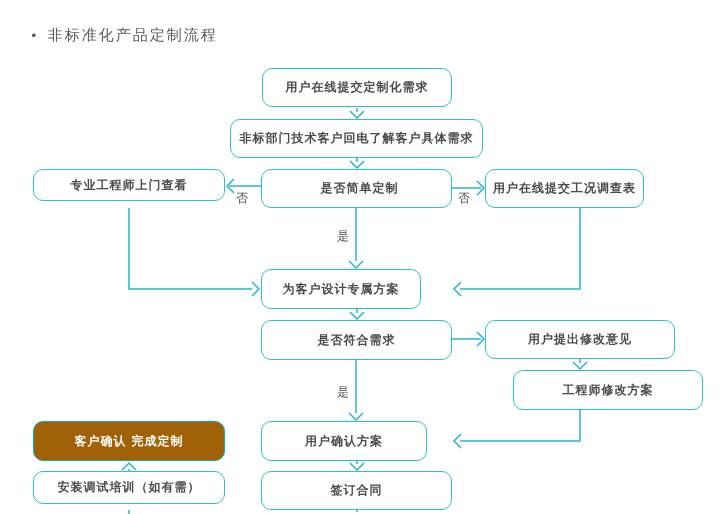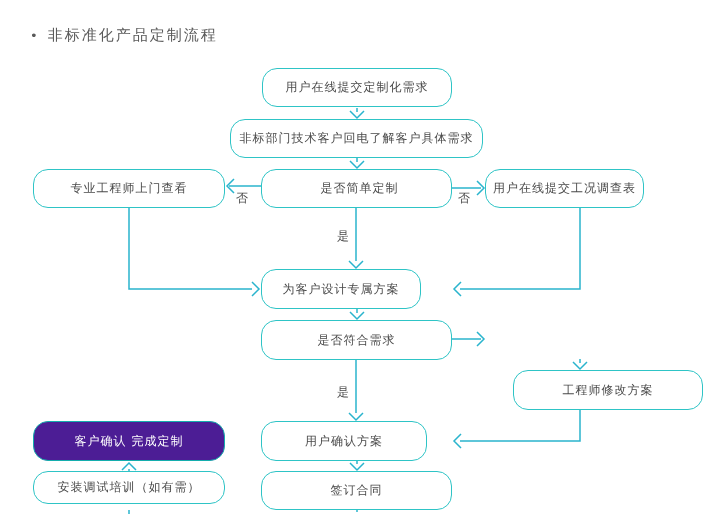--- a/index.html
+++ b/index.html
@@ -13,31 +13,32 @@
   .page-title{
     position:absolute;left:30px;top:26px;
     color:#595959;font-size:15px;letter-spacing:2px;
     display:flex;align-items:center;gap:10px;
   }
   .page-title .bullet{font-size:13px;letter-spacing:0;}
   .node{
     position:absolute;
     box-sizing:border-box;
     border:1.5px solid #2ec4c6;
-    border-radius:15px;
+    border-radius:10px;
     background:#ffffff;
     color:#4a4a4a;
     font-size:12px;
     letter-spacing:1px;
     display:flex;align-items:center;justify-content:center;
     text-align:center;
     white-space:nowrap;
+    font-weight:bold;
   }
   .node.filled{
-    background:#4c1d95;
+    background:#a16207;
     border-color:#14adad;
     color:#ffffff;
   }
   .edge-label{
     position:absolute;
     transform:translate(-50%,-50%);
     color:#4a4a4a;font-size:12px;
   }
   svg.connectors{
     position:absolute;left:0;top:0;
@@ -139,40 +140,43 @@
   </svg>
 
   <div class="node" style="left:262px;top:68px;width:190px;height:39px;">
     <span>用户在线提交定制化需求</span>
   </div>
 
   <div class="node" style="left:230px;top:119px;width:253px;height:39px;">
     <span>非标部门技术客户回电了解客户具体需求</span>
   </div>
 
-  <div class="node" style="left:33px;top:169px;width:192px;height:39px;">
+  <div class="node" style="left:33px;top:169px;width:192px;height:32px;">
     <span>专业工程师上门查看</span>
   </div>
 
   <div class="node" style="left:261px;top:169px;width:191px;height:39px;padding-left:6px;">
     <span>是否简单定制</span>
   </div>
 
   <div class="node" style="left:485px;top:169px;width:159px;height:39px;">
     <span>用户在线提交工况调查表</span>
   </div>
 
   <div class="node" style="left:261px;top:269px;width:160px;height:40px;">
     <span>为客户设计专属方案</span>
   </div>
 
   <div class="node" style="left:261px;top:320px;width:191px;height:40px;">
     <span>是否符合需求</span>
   </div>
 
+  <div class="node" style="left:485px;top:320px;width:190px;height:39px;">
+    <span>用户提出修改意见</span>
+  </div>
 
   <div class="node" style="left:513px;top:370px;width:190px;height:40px;">
     <span>工程师修改方案</span>
   </div>
 
   <div class="node filled" style="left:33px;top:421px;width:192px;height:40px;">
     <span>客户确认 完成定制</span>
   </div>
 
   <div class="node" style="left:33px;top:471px;width:192px;height:33px;">

